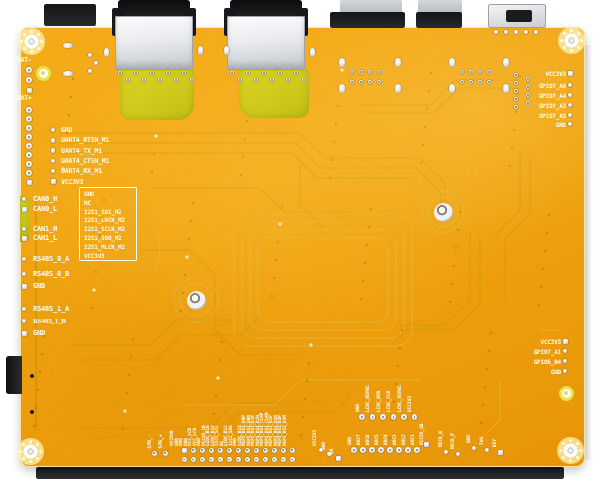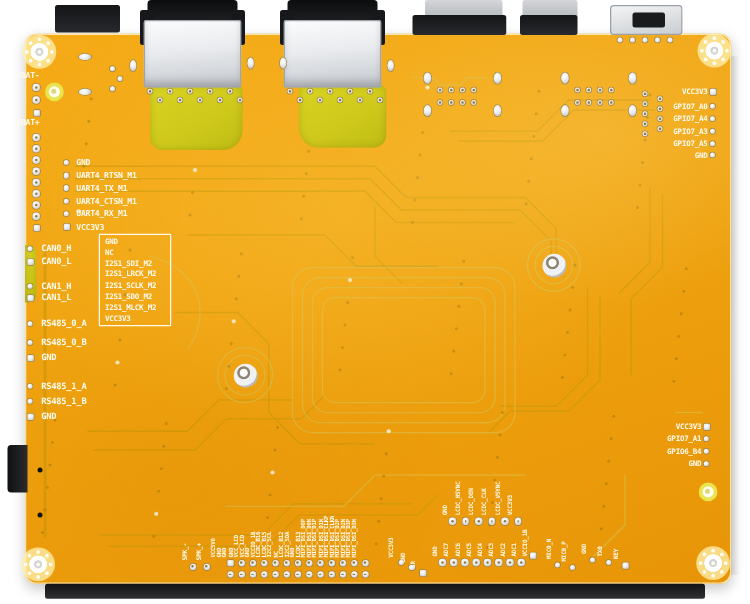--- a/index.html
+++ b/index.html
@@ -380,21 +380,21 @@
       <div class="hl" style="font-size: 7px; top: 235px; left: 33px;">CAN1_L</div>
       <div class="pad sq" style="left: 21.5px; top: 235.5px; width: 5px; height: 5px;"></div>
       <div class="hl" style="font-size: 7px; top: 256px; left: 33px;">RS485_0_A</div>
       <div class="pad" style="left: 21.75px; top: 256.75px; width: 4.5px; height: 4.5px;"></div>
       <div class="hl" style="font-size: 7px; top: 271px; left: 33px;">RS485_0_B</div>
       <div class="pad" style="left: 21.75px; top: 271.75px; width: 4.5px; height: 4.5px;"></div>
       <div class="hl" style="font-size: 7px; top: 283px; left: 33px;">GND</div>
       <div class="pad sq" style="left: 21.5px; top: 283.5px; width: 5px; height: 5px;"></div>
       <div class="hl" style="font-size: 7px; top: 306px; left: 33px;">RS485_1_A</div>
       <div class="pad" style="left: 21.75px; top: 306.75px; width: 4.5px; height: 4.5px;"></div>
-      <div class="hl" style="font-size: 7px; top: 318px; left: 33px;">RS485_1_B</div>
+      <div class="hl" style="font-size: 7px; top: 318px; left: 33px; font-family: Liberation Serif, serif;">RS485_1_B</div>
       <div class="pad" style="left: 21.75px; top: 318.75px; width: 4.5px; height: 4.5px;"></div>
       <div class="hl" style="font-size: 7px; top: 330px; left: 33px;">GND</div>
       <div class="pad sq" style="left: 21.5px; top: 330.5px; width: 5px; height: 5px;"></div>
       <div class="hl" style="font-size: 6px; top: 70px; right: 34px;">VCC3V3</div>
       <div class="pad sq" style="left: 567.5px; top: 70.5px; width: 5px; height: 5px;"></div>
       <div class="hl" style="font-size: 6px; top: 82px; right: 34px;">GPIO7_A0</div>
       <div class="pad" style="left: 567.75px; top: 82.75px; width: 4.5px; height: 4.5px;"></div>
       <div class="hl" style="font-size: 6px; top: 92px; right: 34px;">GPIO7_A4</div>
       <div class="pad" style="left: 567.75px; top: 92.75px; width: 4.5px; height: 4.5px;"></div>
       <div class="hl" style="font-size: 6px; top: 102px; right: 34px;">GPIO7_A3</div>

